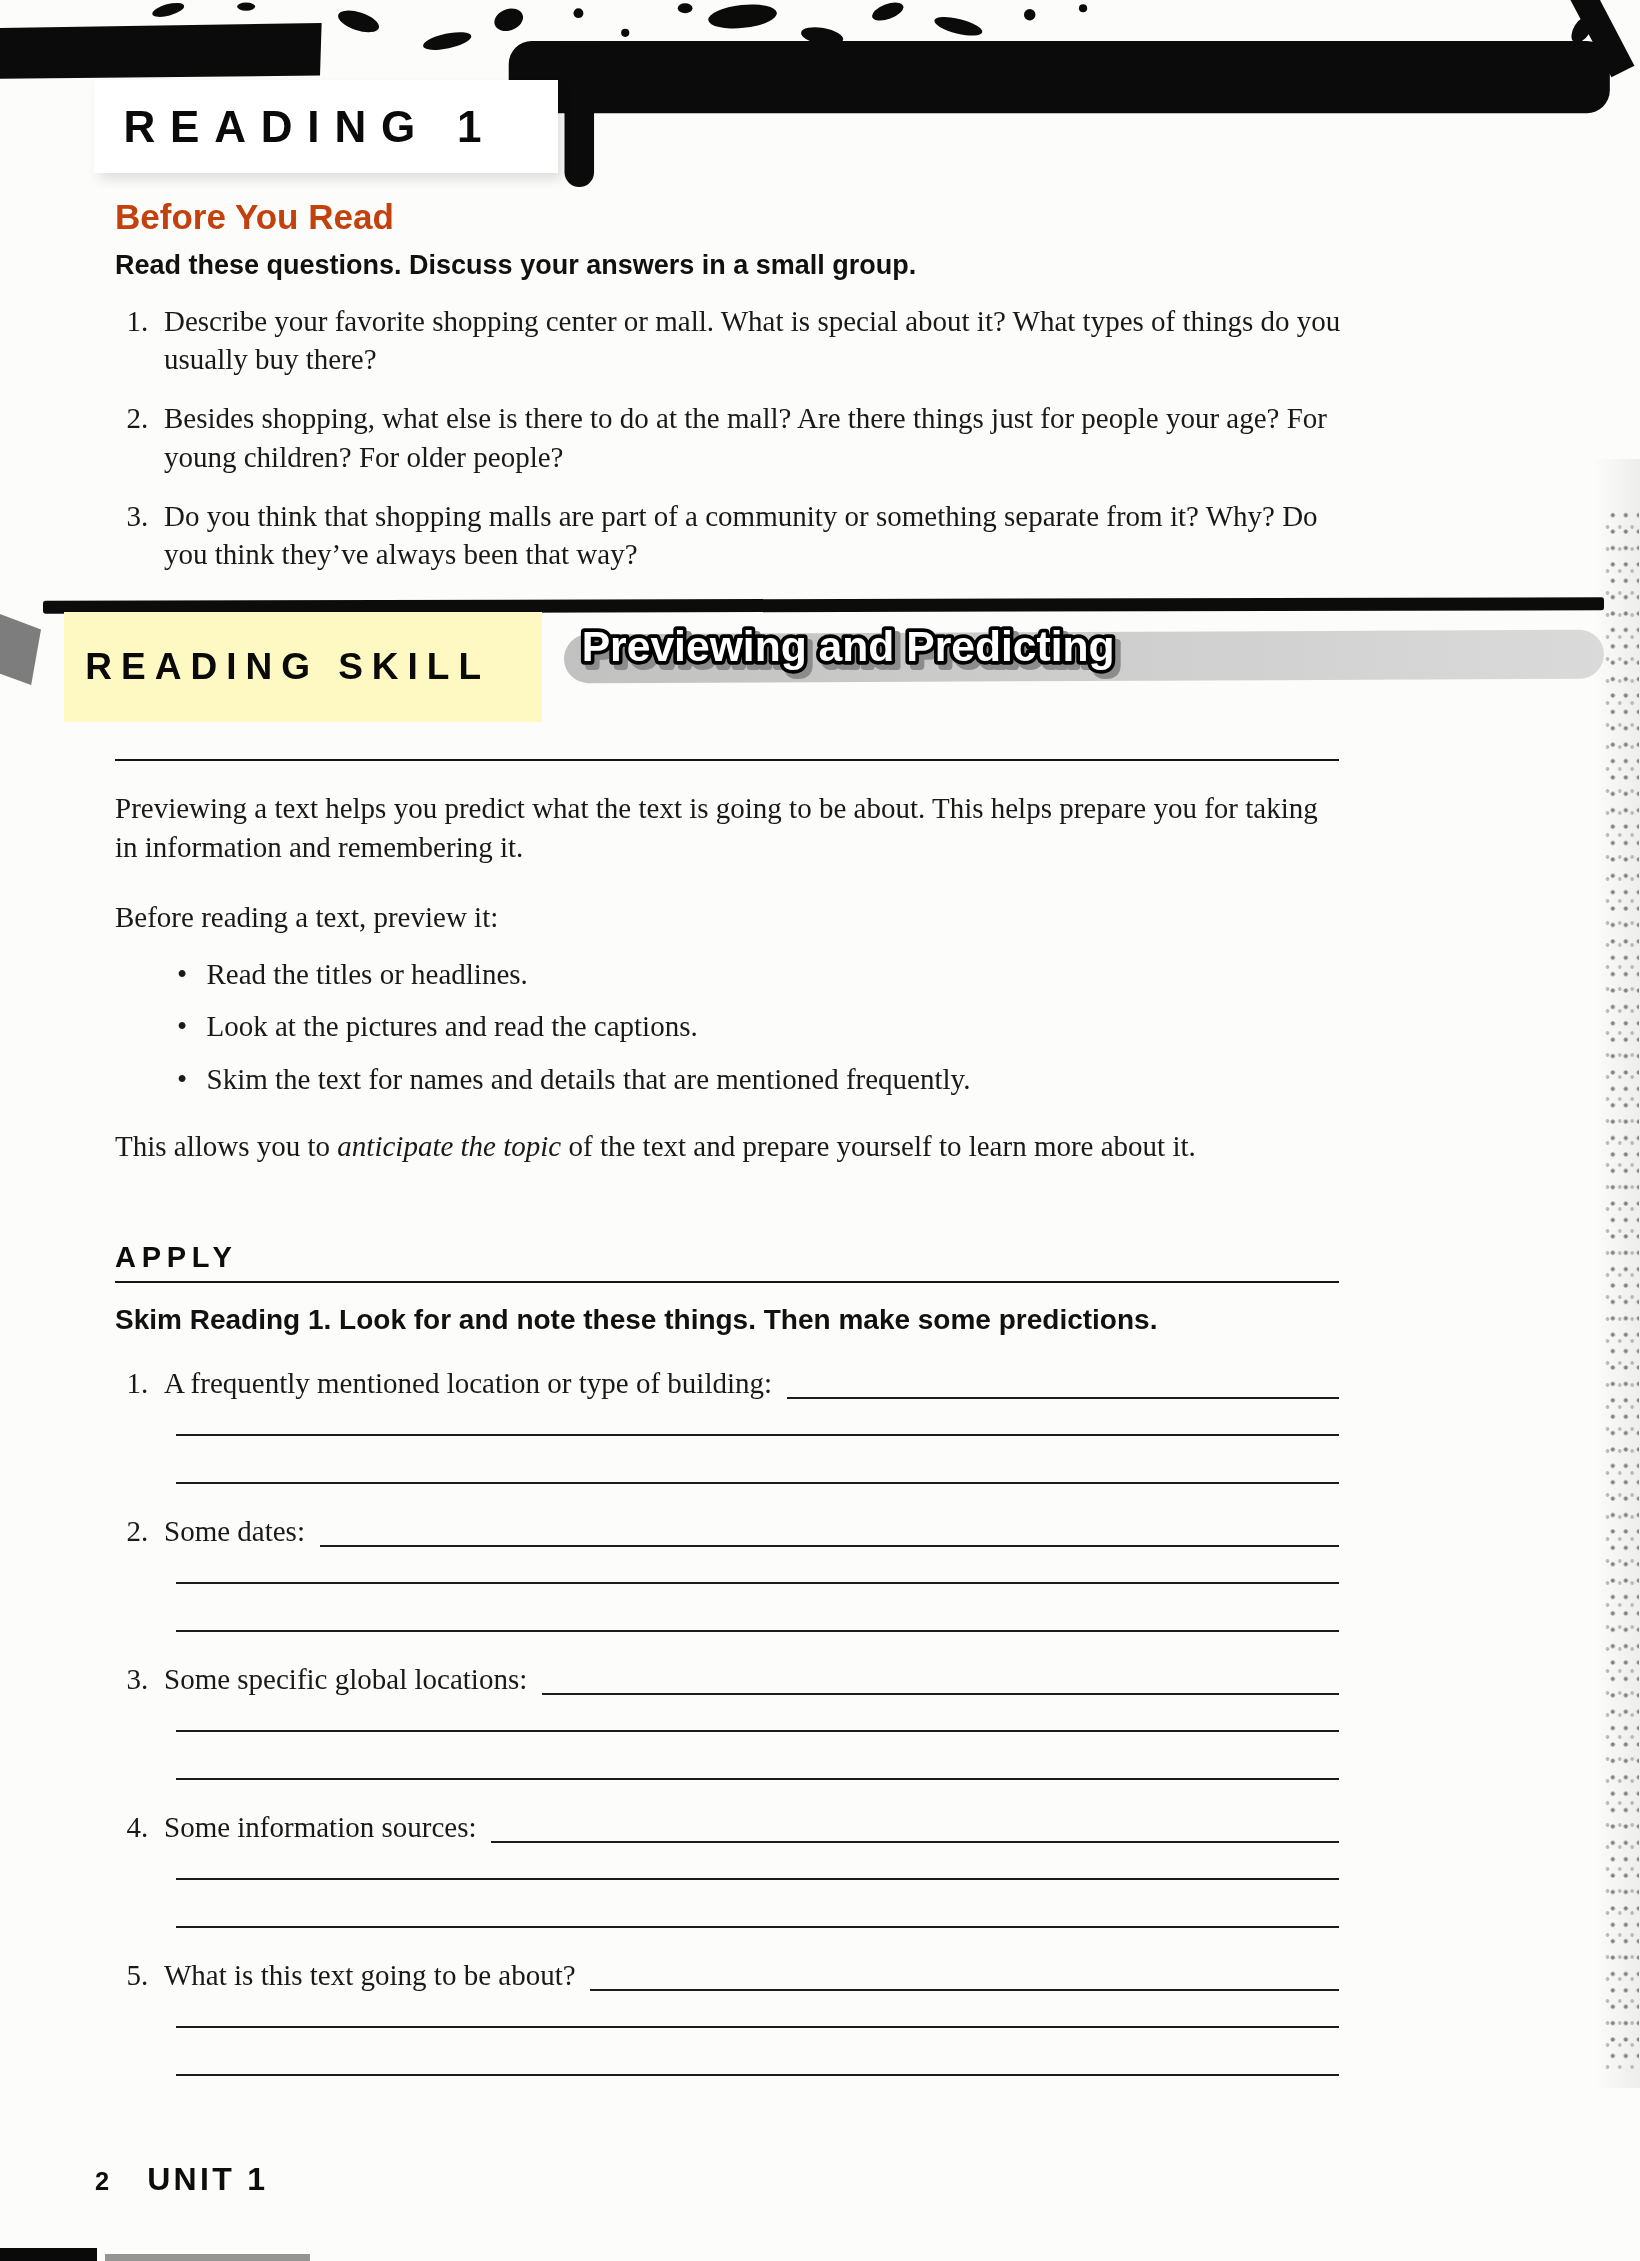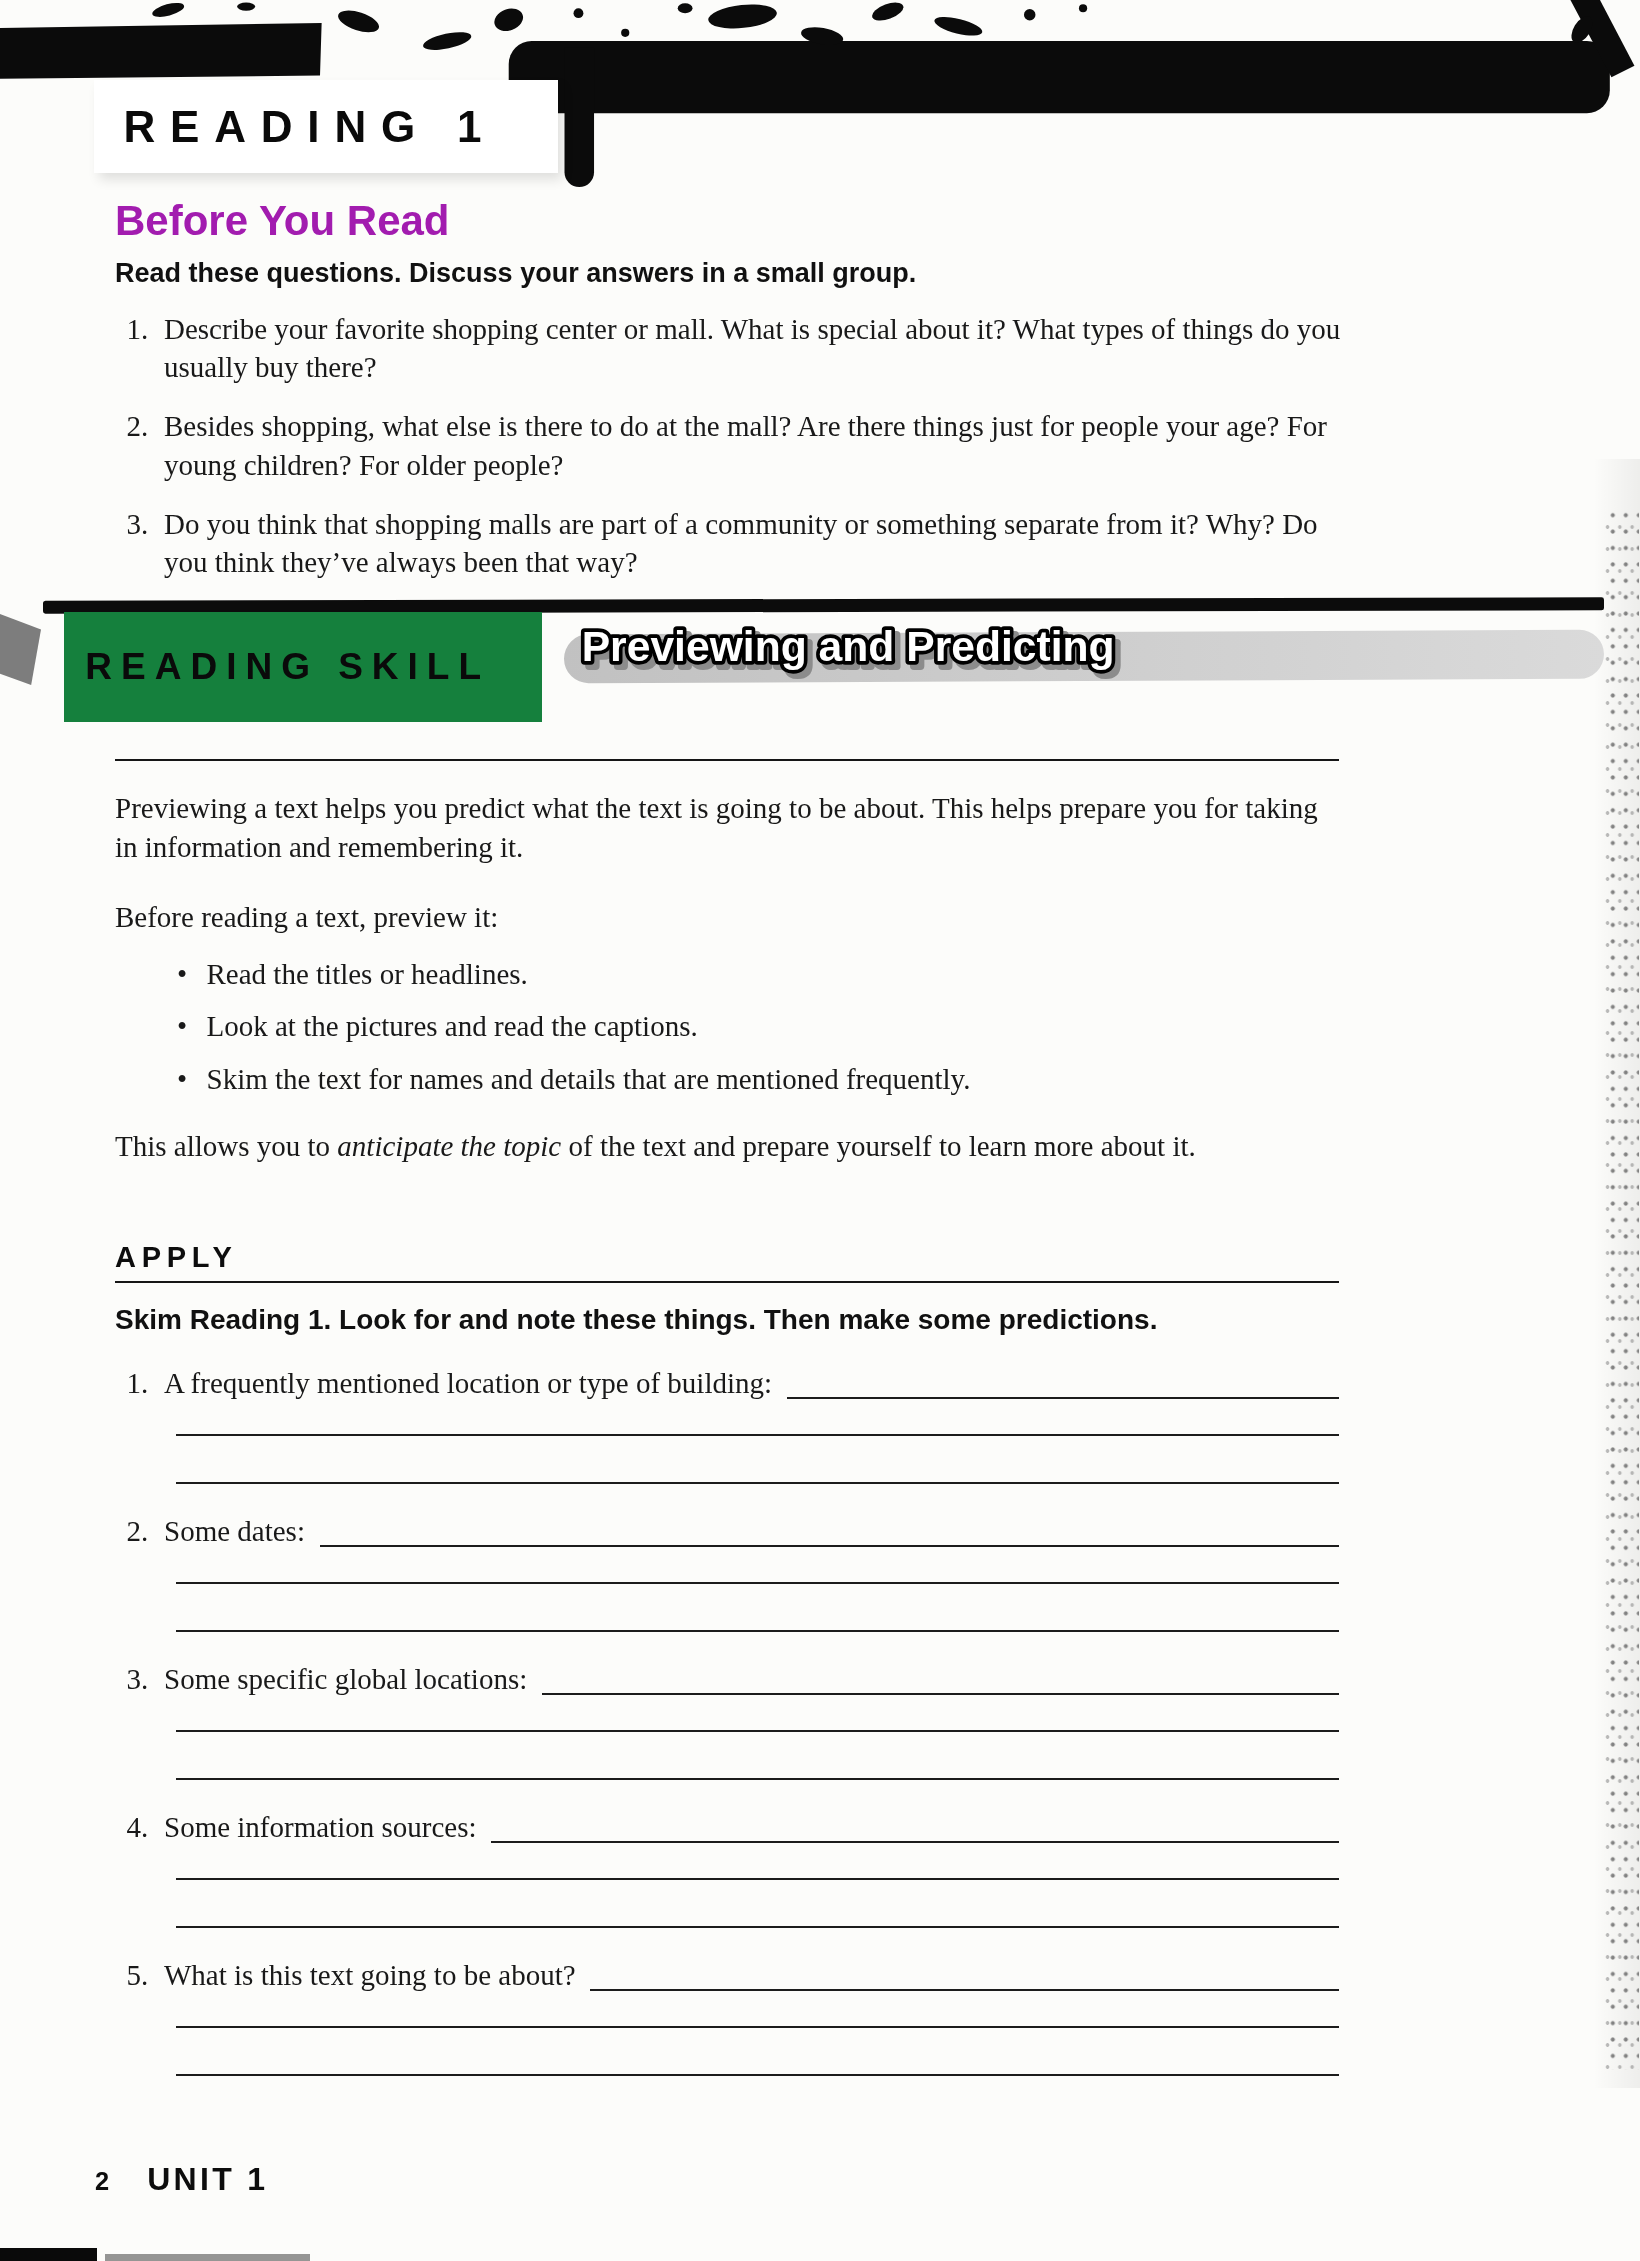--- a/index.html
+++ b/index.html
@@ -17,41 +17,41 @@
     padding-left:29.5px; box-shadow:4.9px 6.6px 11.5px rgba(0,0,0,0.12);
   }
   .reading1-box span {
     font-family:"Liberation Sans", sans-serif; font-weight:bold;
     font-size:44px; letter-spacing:14.8px; color:#0a0a0a; white-space:nowrap;
   }
 
   .byr { position:absolute; left:115px; top:197px; width:1229px; z-index:2; }
   .byr-title {
     font-family:"Liberation Sans", sans-serif; font-weight:bold;
-    font-size:42px; color:#a21caf;
+    font-size:35px; color:#c2410c;
   }
   .bold-ins {
     font-family:"Liberation Sans", sans-serif; font-weight:bold;
     font-size:27px; color:#111; margin-top:13px;
   }
   .q-item { display:flex; margin-top:20.5px; font-size:29px; line-height:1.33; }
   .q-num { flex:none; width:49px; padding-left:11.5px; }
   .q-text { flex:1; }
 
   .skill-bar {
     position:absolute; left:43px; top:599px; width:1561px; height:13px;
     background:#0c0c0c; transform:rotate(-0.12deg); z-index:2; border-radius:2.5px;
   }
   .left-tear {
     position:absolute; left:0; top:614px; width:41px; height:71px;
     background:#7d7d7d; clip-path:polygon(0 0, 100% 22%, 76% 100%, 0 84%);
   }
   .skill-box {
     position:absolute; left:64px; top:612px; width:478px; height:110px;
-    background:#15803d; z-index:3; display:flex; align-items:center; padding-left:21.3px;
+    background:#fef9c3; z-index:3; display:flex; align-items:center; padding-left:21.3px;
   }
   .skill-box span {
     font-family:"Liberation Sans", sans-serif; font-weight:bold;
     font-size:37px; letter-spacing:9px; color:#0a0a0a; white-space:nowrap;
   }
   .skill-band {
     position:absolute; left:564px; top:632px; width:1040px; height:49px;
     background:linear-gradient(90deg,#c1c1c1,#dadada);
     border-radius:24.6px; transform:rotate(-0.25deg); z-index:2;
   }

